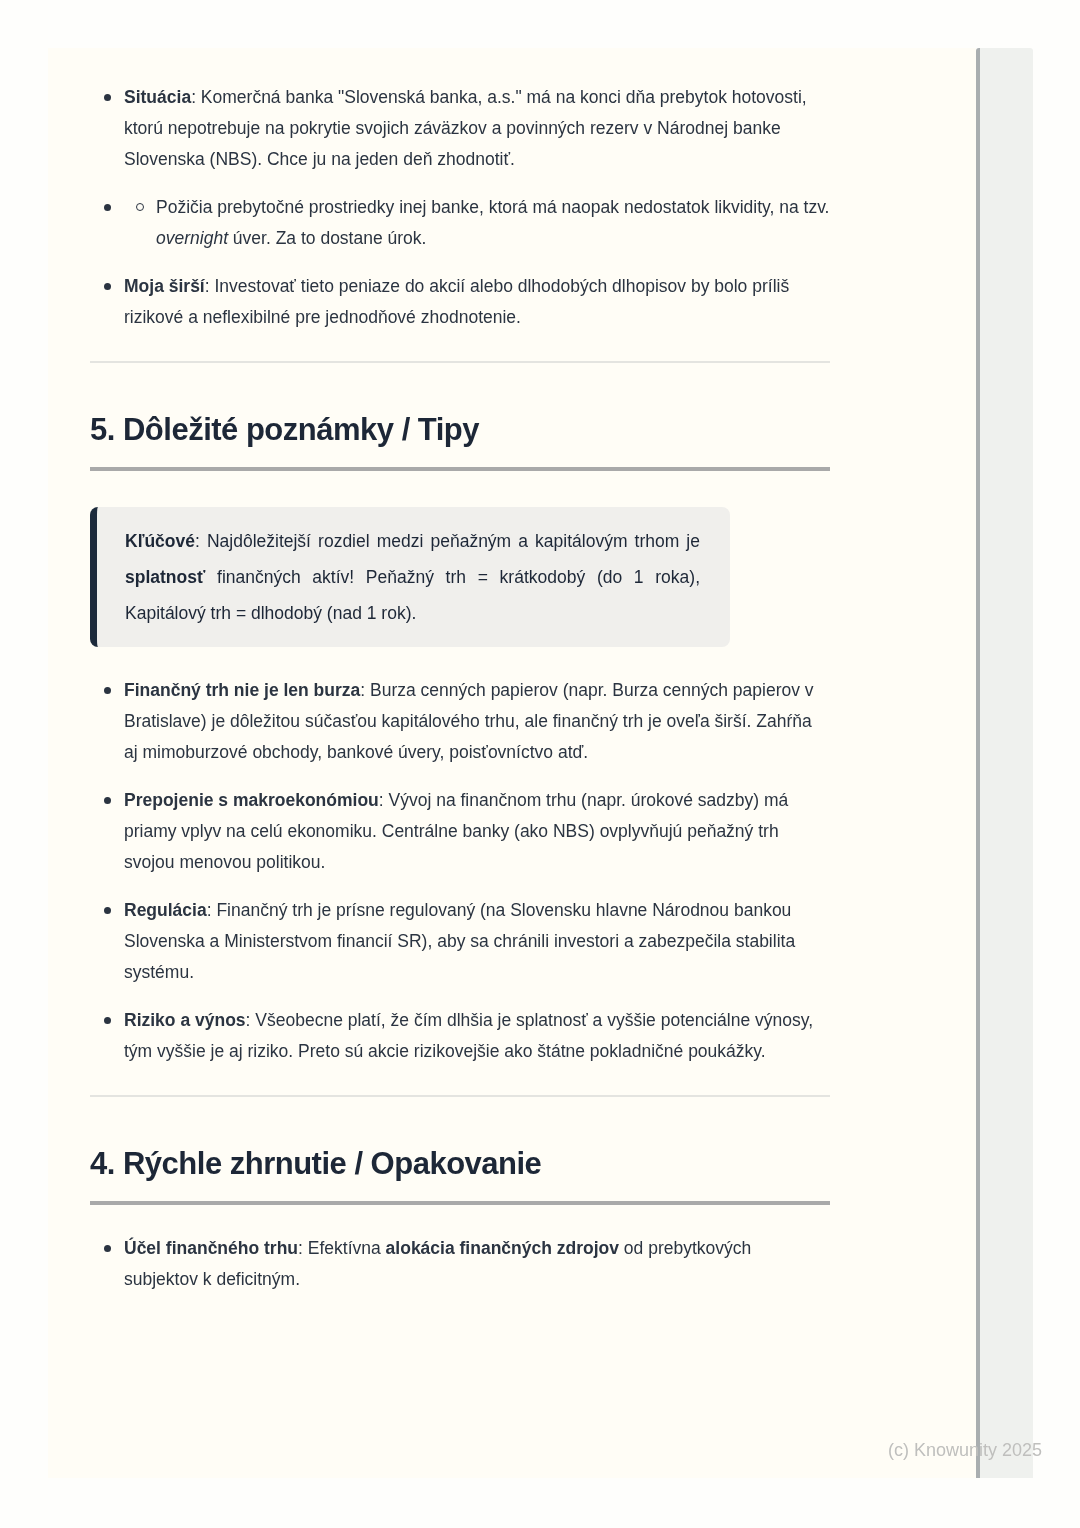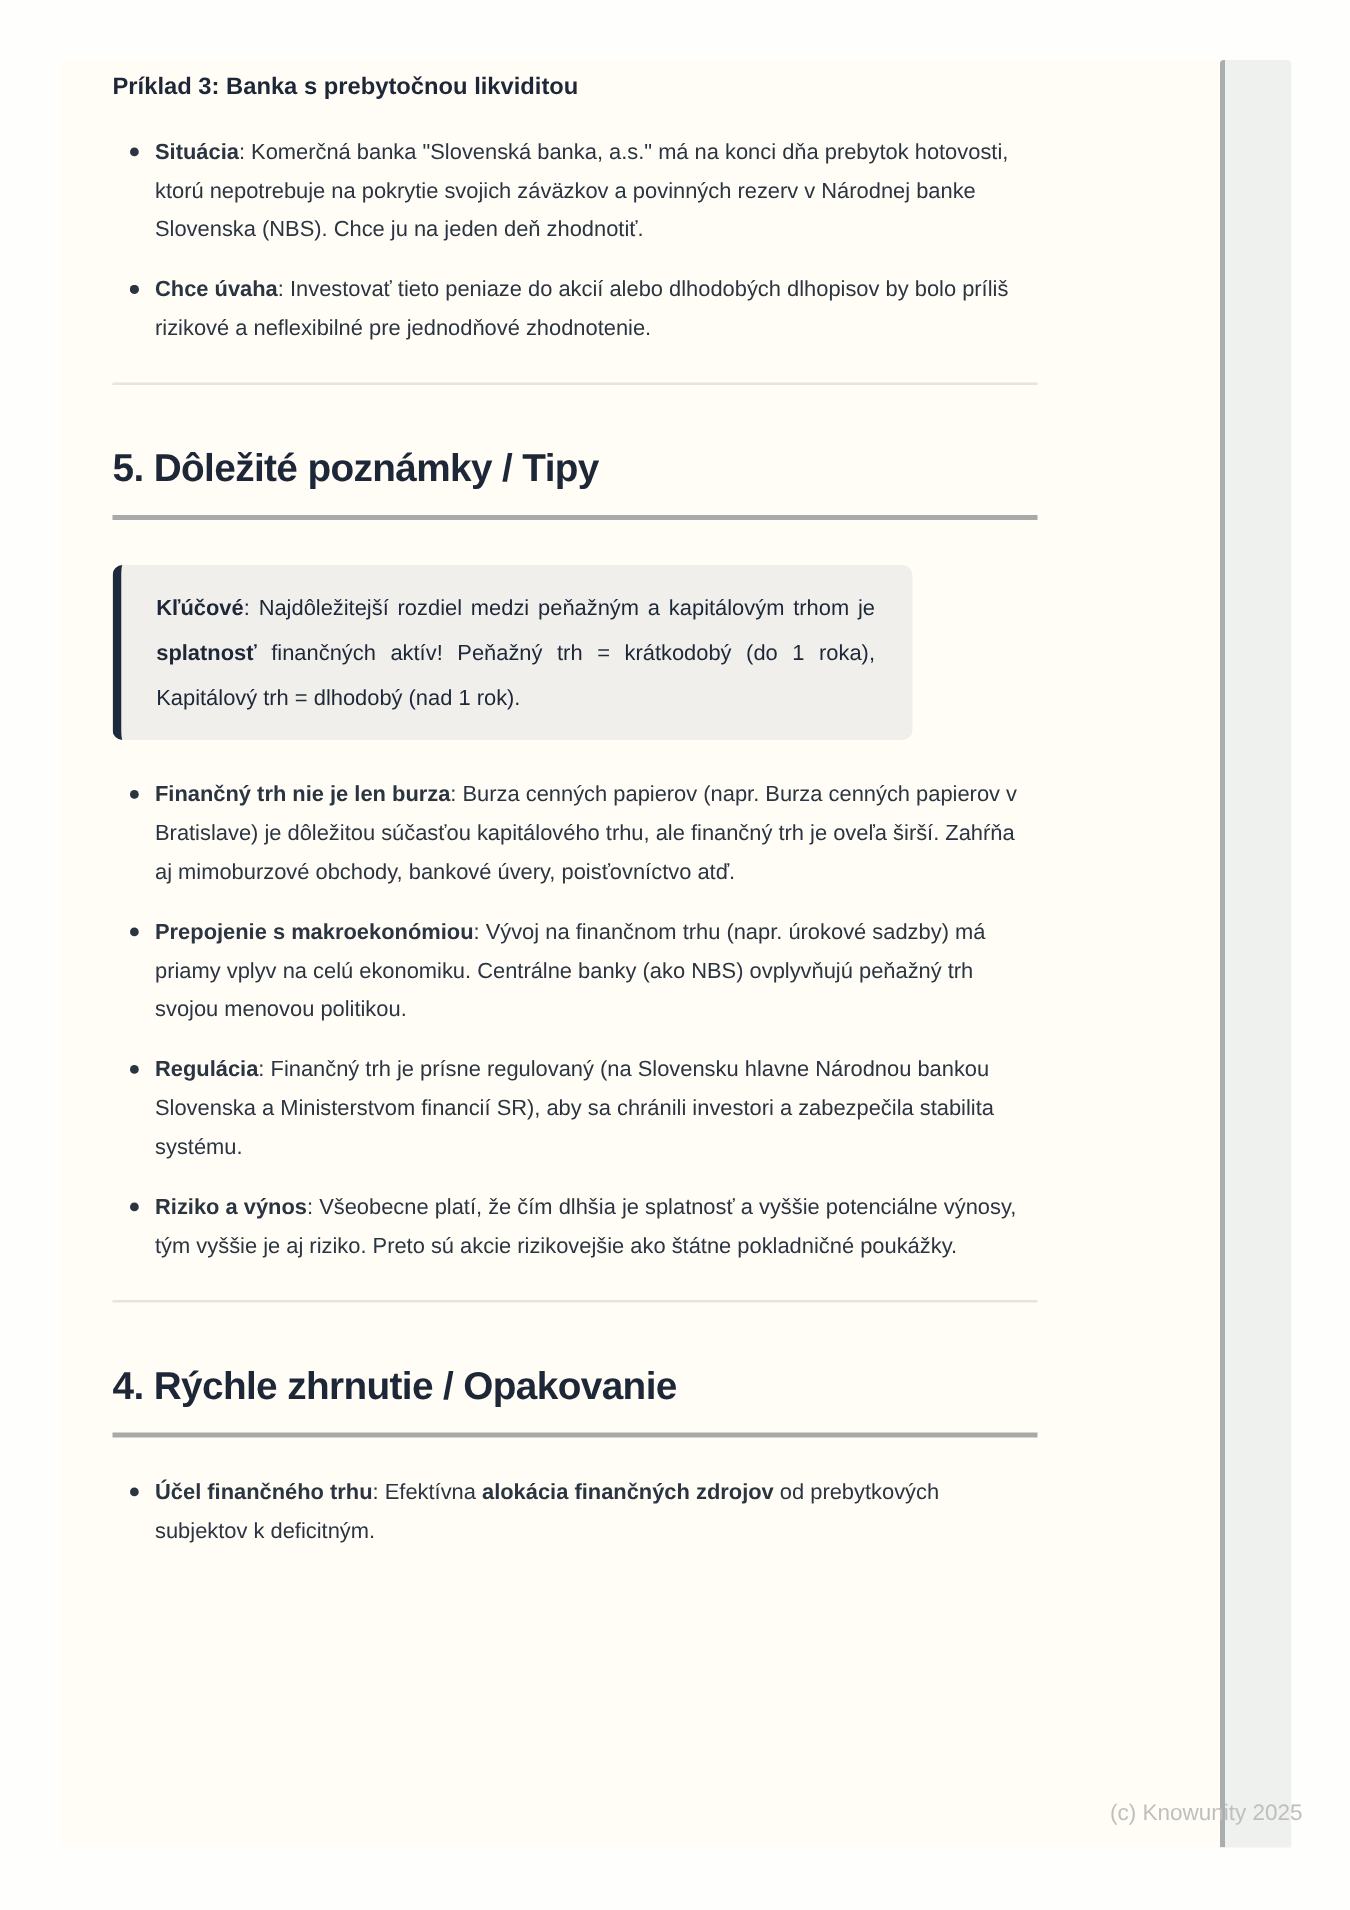--- a/index.html
+++ b/index.html
@@ -91,26 +91,26 @@
     z-index:5;white-space:nowrap;
   }
   b,strong,.seg-b{font-weight:700;text-align:center;}
 </style>
 </head>
 <body>
 
 <div class="page">
   <div class="content">
 
-    <h3 class="example-heading">Príklad 3: Banka s prebytočnou likviditou</h3>
 
     <ul class="bullets">
         <li class="lvl1"><span class="marker"></span><span><span class="seg-b">Situácia</span><span>: Komerčná banka "Slovenská banka, a.s." má na konci dňa prebytok hotovosti, ktorú nepotrebuje na pokrytie svojich záväzkov a povinných rezerv v Národnej banke Slovenska (NBS). Chce ju na jeden deň zhodnotiť.</span></span></li>
         <li class="lvl1"><span class="marker"></span></li>
-        <li class="lvl1"><span class="marker"></span><span><span class="seg-b">Chce úvaha</span><span>: Investovať tieto peniaze do akcií alebo dlhodobých dlhopisov by bolo príliš rizikové a neflexibilné pre jednodňové zhodnotenie.</span></span></li>
+        <li class="lvl2"><span class="marker"></span><span><span>Požičia prebytočné prostriedky inej banke, ktorá má naopak nedostatok likvidity, na tzv. </span><span style="font-style: italic;">overnight</span><span> úver. Za to dostane úrok.</span></span></li>
+        <li class="lvl1"><span class="marker"></span><span><span class="seg-b">Moja širší</span><span>: Investovať tieto peniaze do akcií alebo dlhodobých dlhopisov by bolo príliš rizikové a neflexibilné pre jednodňové zhodnotenie.</span></span></li>
       </ul>
 
     <hr class="thin">
 
     <h2 class="section-heading">5. Dôležité poznámky / Tipy</h2>
 
     <div class="callout">
       <div class="callout-text"><span class="seg-b">Kľúčové</span><span>: Najdôležitejší rozdiel medzi peňažným a kapitálovým trhom je </span><span class="seg-b">splatnosť</span><span> finančných aktív! Peňažný trh = krátkodobý (do 1 roka), Kapitálový trh = dlhodobý (nad 1 rok).</span></div>
     </div>
 

